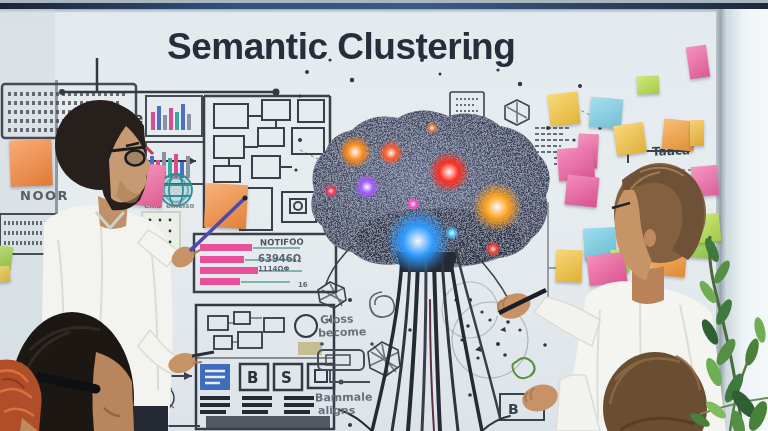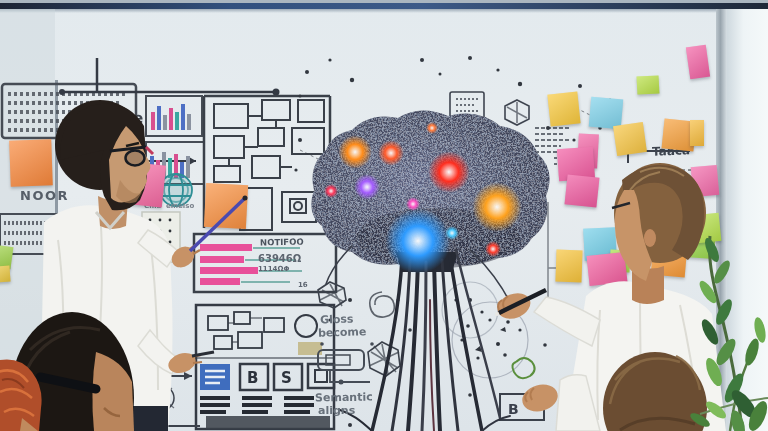--- a/index.html
+++ b/index.html
@@ -37,20 +37,21 @@
 <div class="scene">
 
   <div class="wall-top"></div>
   <div class="frame-top"></div>
   <div class="frame-top-shadow"></div>
   <div class="side-window"></div>
   <div class="board-edge"></div>
   <div class="left-panel-tint"></div>
   <div class="left-panel-edge"></div>
 
+  <div class="title z2">Semantic Clustering</div>
 
   <svg class="z1" width="768" height="431" viewBox="0 0 768 431">
     <defs>
       <radialGradient id="canopyGrad" cx="45%" cy="45%" r="65%">
         <stop offset="0%" stop-color="#5c6180"></stop>
         <stop offset="55%" stop-color="#474c63"></stop>
         <stop offset="100%" stop-color="#363a4e"></stop>
       </radialGradient>
       <filter id="speck" x="-5%" y="-5%" width="110%" height="110%">
         <feTurbulence type="fractalNoise" baseFrequency="0.8" numOctaves="2" seed="3" result="n"></feTurbulence>
@@ -356,21 +357,21 @@
   <div class="layer z2">
     <div class="ink-label" style="left:86px;top:110px;font-size:15px;transform:rotate(-2deg);color:#3f4650">Sajoue</div>
     <div class="ink-label" style="left:20px;top:188px;font-size:13px;letter-spacing:1.5px;color:#565e68">NOOR</div>
     <div class="ink-label" style="left:144px;top:202px;font-size:7px;color:#7a828c"><span>Cma</span>&nbsp;&nbsp;<span>emelso</span></div>
     <div class="ink-label" style="left:260px;top:237px;font-size:8.5px;transform:rotate(-1deg)">NOTIFOO</div>
     <div class="ink-label" style="left:258px;top:253px;font-size:10px;color:#5d6570">63946Ω</div>
     <div class="ink-label" style="left:258px;top:265px;font-size:7px;color:#5d6570">1114ΩΦ</div>
     <div class="ink-label" style="left:298px;top:281px;font-size:7px;color:#5d6570">16</div>
     <div class="ink-label" style="left:320px;top:313px;font-size:11px;transform:rotate(-2deg);color:#68717b">Gloss</div>
     <div class="ink-label" style="left:318px;top:326px;font-size:11px;transform:rotate(-2deg);color:#68717b">become</div>
-    <div class="ink-label" style="left:315px;top:391px;font-size:11px;transform:rotate(-1deg);color:#68717b">Semantic</div>
+    <div class="ink-label" style="left:315px;top:391px;font-size:11px;transform:rotate(-1deg);color:#68717b">Bammale</div>
     <div class="ink-label" style="left:318px;top:404px;font-size:11px;color:#68717b">aligns</div>
     <div class="ink-label" style="left:652px;top:144px;font-size:12px;transform:rotate(-2deg);color:#3f4650">Taaca</div>
   </div>
 
   <div class="layer z3">
       <div class="sticky" style="left: 10px; top: 140px; width: 42px; height: 46px; transform: rotate(-2deg); --c: #f8883c;"></div>
       <div class="sticky" style="left: 132px; top: 164px; width: 32px; height: 42px; transform: rotate(6deg); --c: #f469a2;"></div>
       <div class="sticky" style="left: 205px; top: 184px; width: 42px; height: 44px; transform: rotate(3deg); --c: #f89040;"></div>
       <div class="sticky" style="left: -6px; top: 246px; width: 18px; height: 22px; transform: rotate(8deg); --c: #9fd24a;"></div>
       <div class="sticky" style="left: -4px; top: 266px; width: 14px; height: 16px; transform: rotate(-4deg); --c: #e8c53e;"></div>

